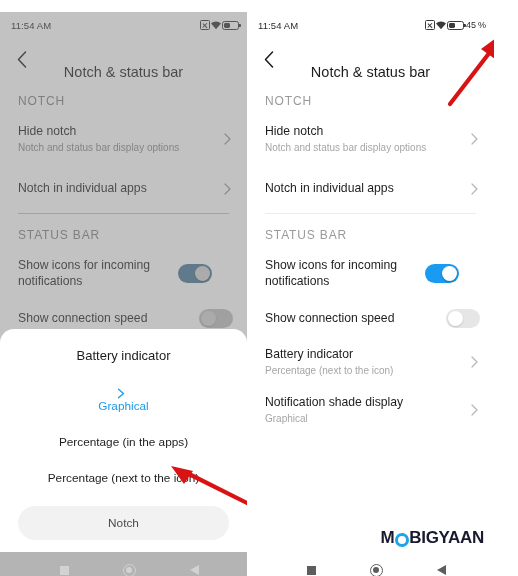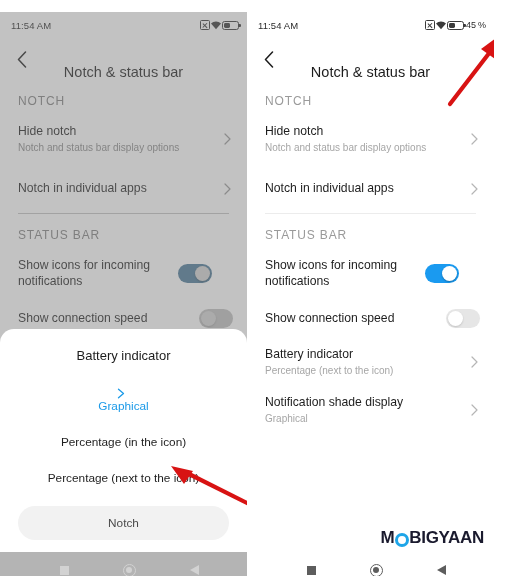--- a/index.html
+++ b/index.html
@@ -228,21 +228,21 @@
         <span class="opt-mark">
           <svg width="9" height="11" viewBox="0 0 9 11">
               <path d="M1.5 1.2 6.5 5.5 1.5 9.8" stroke="#1b9ae8" stroke-width="1.3" fill="none" stroke-linecap="round" stroke-linejoin="round"></path>
             </svg>
         </span>
         <span>Graphical</span>
       </div>
 
       <div class="sheet-opt">
         <span class="opt-mark"></span>
-        <span>Percentage (in the icon)</span>
+        <span>Percentage (in the apps)</span>
       </div>
 
       <div class="sheet-opt">
         <span class="opt-mark"></span>
         <span>Percentage (next to the icon)</span>
       </div>
 
       <div class="sheet-cancel">Notch</div>
     </div>
 

